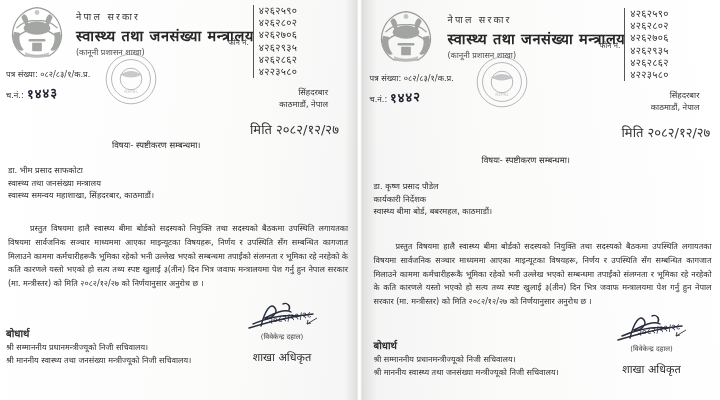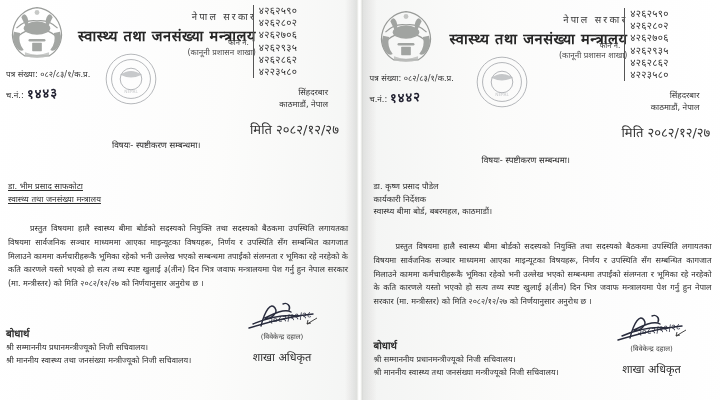--- a/index.html
+++ b/index.html
@@ -63,21 +63,21 @@
   
   .emblem {
     position: absolute;
     width: 62px;
     height: 58px;
   }
   .emblem svg { width: 100%; height: 100%; opacity: .72; }
 
   .head-center {
     position: absolute;
-    text-align: right;
+    text-align: left;
   }
   .gov-line {
     font-size: 9.5px;
     letter-spacing: 2.2px;
     color: #3a3a3a;
   }
   .ministry-line {
     font-size: 14.5px;
     font-weight: 700;
     letter-spacing: 0.6px;
@@ -289,23 +289,24 @@
 
       <div class="addr-block" style="left:218px; top:86px; width:110px;">
         <div>सिंहदरबार</div>
         <div>काठमाडौं, नेपाल</div>
       </div>
 
       <div class="date-line" style="left:250px; top:120px;">मिति २०८२/१२/२७</div>
 
       <div class="subject" style="left:112px; top:139px;">विषयः- स्पष्टीकरण सम्बन्धमा।</div>
 
-      <div class="recipient" style="left:8px; top:180px;text-decoration:underline;">
+      <div class="recipient" style="left:8px; top:164px;">
         <div>डा. भीम प्रसाद साफकोटा</div>
         <div>स्वास्थ्य तथा जनसंख्या मन्त्रालय</div>
+        <div>स्वास्थ्य समन्वय महाशाखा, सिंहदरबार, काठमाडौं।</div>
       </div>
 
       <div class="body-text" style="left:8px; top:222px; width:340px;">प्रस्तुत विषयमा हालै स्वास्थ्य बीमा बोर्डको सदस्यको नियुक्ति तथा सदस्यको बैठकमा उपस्थिति लगायतका विषयमा सार्वजनिक सञ्चार माध्यममा आएका माइन्यूटका विषयहरू, निर्णय र उपस्थिति सँग सम्बन्धित कागजात मिलाउने काममा कर्मचारीहरूकै भूमिका रहेको भनी उल्लेख भएको सम्बन्धमा तपाईंको संलग्नता र भूमिका रहे नरहेको के कति कारणले यस्तो भएको हो सत्य तथ्य स्पष्ट खुलाई ३(तीन) दिन भित्र जवाफ मन्त्रालयमा पेश गर्नु हुन नेपाल सरकार (मा. मन्त्रीस्तर) को मिति २०८२/१२/२७ को निर्णयानुसार अनुरोध छ ।</div>
 
       <div class="sign-block" style="left:232px; top:298px; width:100px;">
         <div class="scribble">
           <svg viewBox="0 0 86 34" xmlns="http://www.w3.org/2000/svg">
             <g fill="none" stroke="#1d2a6e" stroke-width="1.4" stroke-linecap="round">
               <path d="M22 28 C26 12 32 4 36 10 C40 16 30 22 26 20 C34 16 46 10 52 14"></path>
               <path d="M14 26 C28 20 44 16 60 18"></path>

